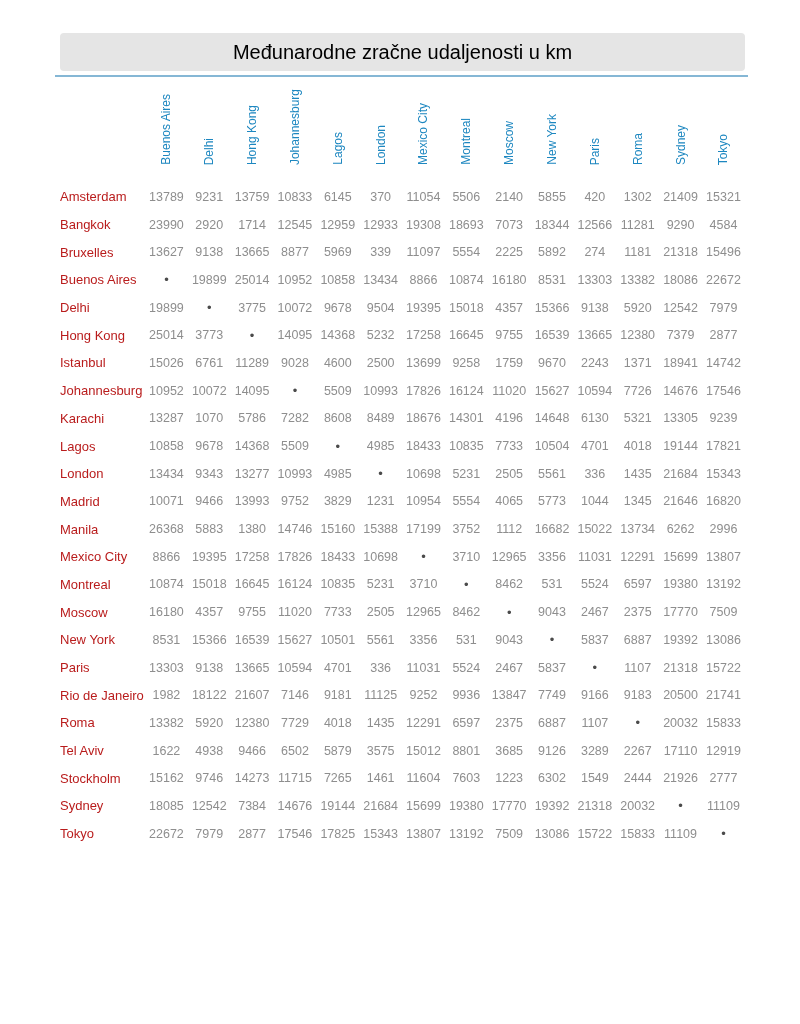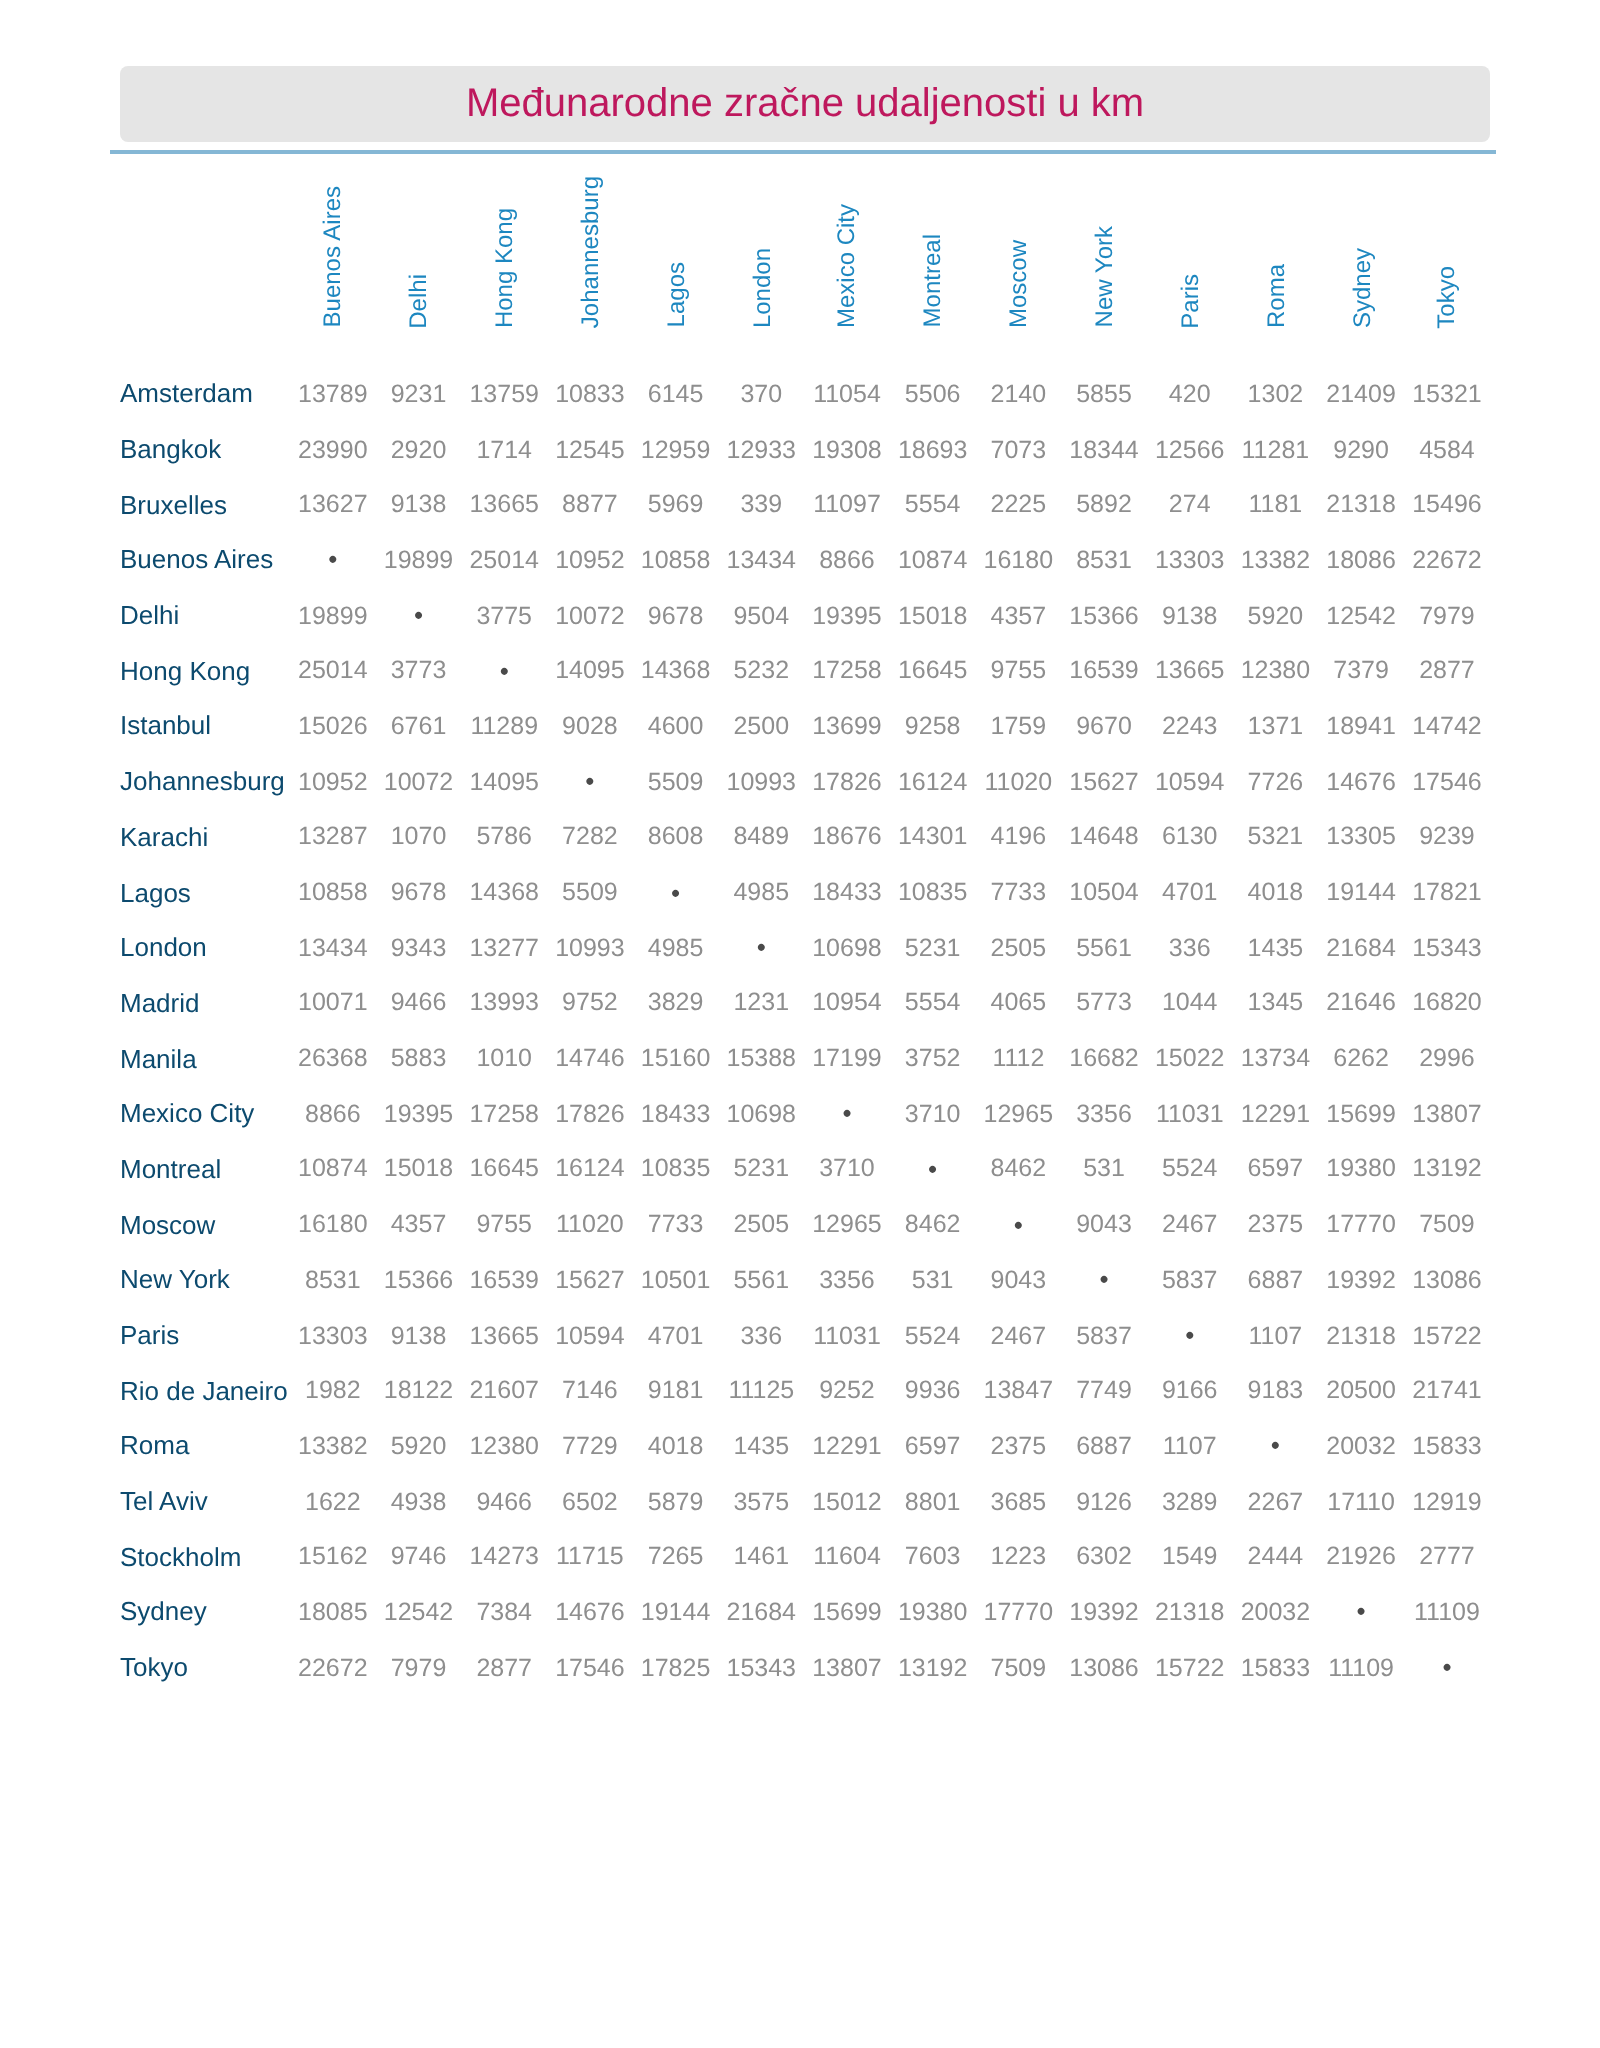--- a/index.html
+++ b/index.html
@@ -6,21 +6,21 @@
   body {
     width: 800px; height: 1024px;
     font-family: "Liberation Sans", sans-serif;
     overflow: hidden;
   }
   .title-bar {
     margin: 33px 0 0 60px;
     width: 685px; height: 38px;
     background: #e5e5e5;
     border-radius: 4px;
-    color: #be185d;
+    color: #000000;
     font-size: 20px;
     text-align: center;
     line-height: 38px;
   }
   .divider {
     margin: 4px 0 0 55px;
     width: 693px;
     border-bottom: 2px solid #85b7d5;
   }
   table.distance-table {
@@ -36,21 +36,21 @@
     transform: rotate(180deg);
     font-size: 12px;
     color: #1d87c0;
     white-space: nowrap;
     line-height: 1;
   }
   tbody tr { height: 27.7px; }
   tbody th {
     text-align: left;
     font-weight: normal;
-    color: #0c4a6e;
+    color: #b91c1c;
     font-size: 13px;
     padding-left: 3px;
     white-space: nowrap;
   }
   tbody td {
     text-align: center;
     color: #8e8e8e;
     font-size: 12.5px;
     padding: 0;
   }
@@ -301,21 +301,21 @@
         <td>5773</td>
         <td>1044</td>
         <td>1345</td>
         <td>21646</td>
         <td>16820</td>
       </tr>
       <tr>
         <th>Manila</th>
         <td>26368</td>
         <td>5883</td>
-        <td>1010</td>
+        <td>1380</td>
         <td>14746</td>
         <td>15160</td>
         <td>15388</td>
         <td>17199</td>
         <td>3752</td>
         <td>1112</td>
         <td>16682</td>
         <td>15022</td>
         <td>13734</td>
         <td>6262</td>

